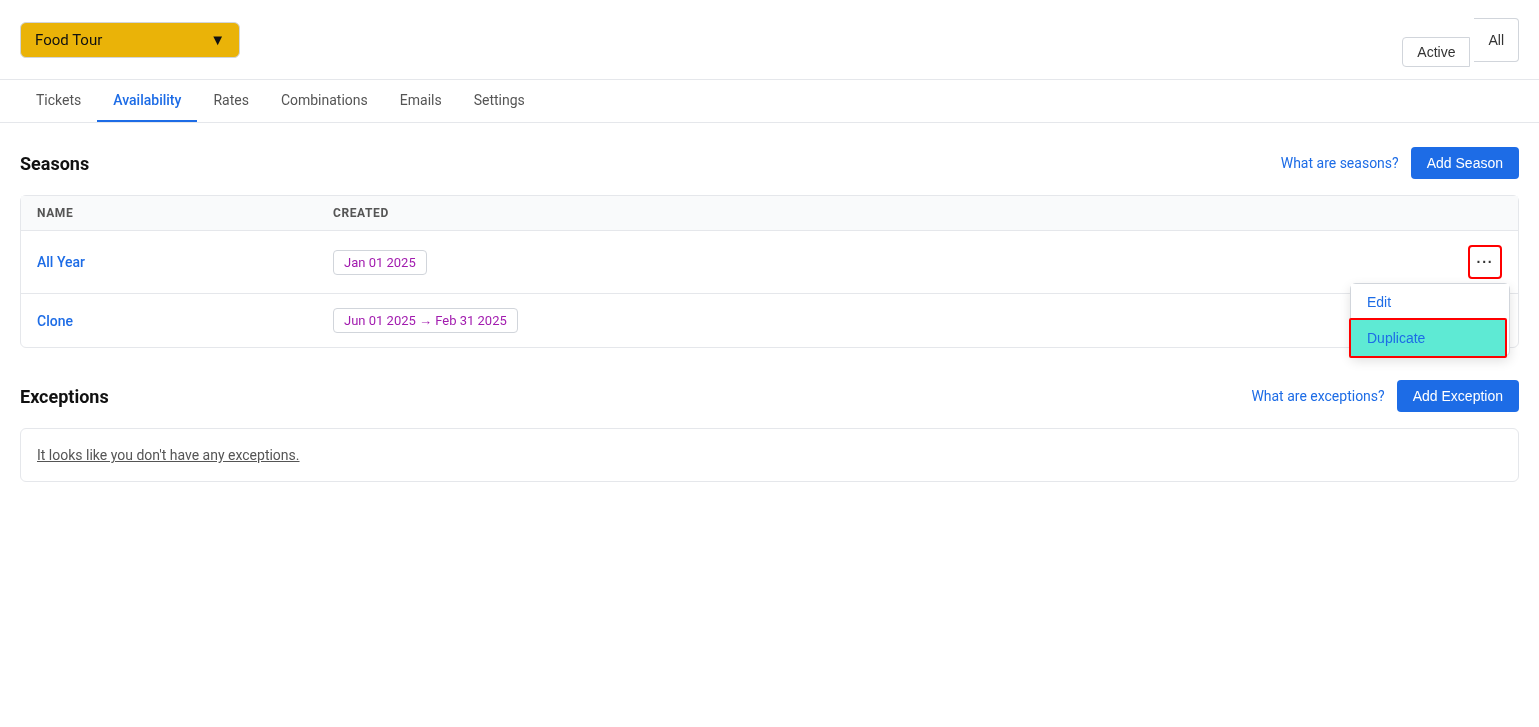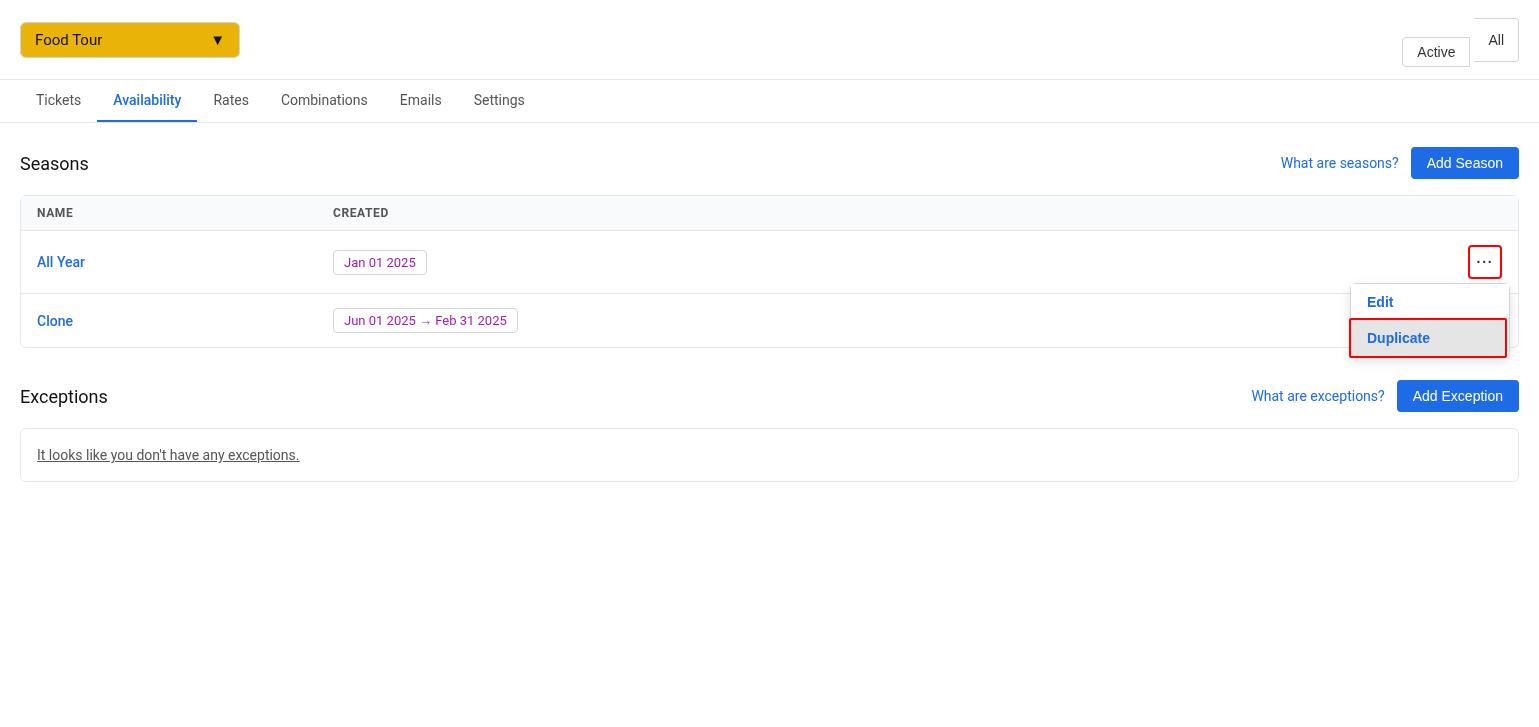--- a/index.html
+++ b/index.html
@@ -15,39 +15,39 @@
     
     .nav-tabs { display: flex; gap: 0; padding: 0 20px; border-bottom: 1px solid #e5e7eb; }
     .nav-tab { padding: 12px 16px; font-size: 14px; color: #555; cursor: pointer; border-bottom: 2px solid transparent; text-decoration: none; }
     .nav-tab.active { color: #1d6ce6; border-bottom: 2px solid #1d6ce6; font-weight: 500; }
 
     
     .main { padding: 24px 20px; }
 
     
     .section-header { display: flex; align-items: center; justify-content: space-between; margin-bottom: 16px; }
-    .section-title { font-size: 18px; font-weight: 400; color: #111; }
+    .section-title { font-size: 18px; font-weight: 700; color: #111; }
     .section-actions { display: flex; align-items: center; gap: 12px; }
     .link-btn { color: #1d6ce6; background: none; border: none; cursor: pointer; font-size: 14px; text-decoration: none; }
     .btn-primary { background: #1d6ce6; color: #fff; border: none; border-radius: 4px; padding: 8px 16px; font-size: 14px; cursor: pointer; font-weight: 500; }
 
     
     .table-container { border: 1px solid #e5e7eb; border-radius: 6px; overflow: visible; }
     .table-header { display: grid; grid-template-columns: 280px 1fr 60px; background: #f9fafb; border-bottom: 1px solid #e5e7eb; padding: 10px 16px; gap: 16px; }
     .table-header-cell { font-size: 12px; font-weight: 700; color: #555; text-transform: uppercase; letter-spacing: 0.05em; }
     .table-row { display: grid; grid-template-columns: 280px 1fr 60px; padding: 14px 16px; gap: 16px; align-items: center; border-bottom: 1px solid #e5e7eb; position: relative; }
     .table-row:last-child { border-bottom: none; }
     .season-name { color: #1d6ce6; font-weight: 500; cursor: pointer; }
     .date-badge { display: inline-block; border: 1px solid #d1d5db; border-radius: 4px; padding: 4px 10px; font-size: 13px; color: #a21caf; background: #fff; }
     .action-btn { background: none; border: 1px solid #d1d5db; border-radius: 4px; width: 34px; height: 34px; display: flex; align-items: center; justify-content: center; cursor: pointer; font-size: 18px; color: #333; position: relative; z-index: 1; }
     .action-btn.highlighted { border: 2px solid red; }
 
     
     .dropdown-menu { position: absolute; right: 8px; top: 52px; background: #fff; border: 1px solid #d1d5db; border-radius: 6px; box-shadow: 0 4px 12px rgba(0,0,0,0.12); min-width: 160px; z-index: 100; }
-    .dropdown-item { display: block; padding: 10px 16px; font-size: 14px; color: #1d6ce6; cursor: pointer; background: #fff; border: none; width: 100%; text-align: left; font-weight: bold; }
+    .dropdown-item { display: block; padding: 10px 16px; font-size: 14px; color: #1d6ce6; cursor: pointer; background: #fff; border: none; width: 100%; text-align: left; }
     .dropdown-item.delete { color: #e53e3e; }
     .dropdown-item.highlighted { border: 2px solid red; margin: -2px; width: calc(100% + 4px); border-radius: 2px; }
 
     
     .exceptions-section { margin-top: 32px; }
     .empty-state { border: 1px solid #e5e7eb; border-radius: 6px; padding: 18px 16px; color: #555; font-size: 14px; text-decoration: underline; }
 
     
     .action-col { display: flex; justify-content: flex-end; }
   </style>
@@ -94,21 +94,21 @@
     <div class="table-row" style="position:relative;">
       <div class="season-name">All Year</div>
       <div>
         <span class="date-badge">Jan 01 2025</span>
       </div>
       <div class="action-col">
         <button class="action-btn highlighted" style="font-weight:bold;letter-spacing:1px;font-size:14px;">···</button>
 
         <div class="dropdown-menu">
           <button class="dropdown-item">Edit</button>
-          <button class="dropdown-item highlighted" style="border:2px solid red;display:block;width:100%;text-align:left;padding:10px 16px;font-size:14px;color:#1d6ce6;cursor:pointer;background:#e5e5e5;">Duplicate</button>
+          <button class="dropdown-item highlighted" style="border:2px solid red;display:block;width:100%;text-align:left;padding:10px 16px;font-size:14px;color:#1d6ce6;cursor:pointer;background:#5eead4;">Duplicate</button>
         </div>
       </div>
     </div>
 
     <div class="table-row">
       <div class="season-name">Clone</div>
       <div>
         <span class="date-badge">Jun 01 2025 → Feb 31 2025</span>
       </div>
       <div class="action-col">

